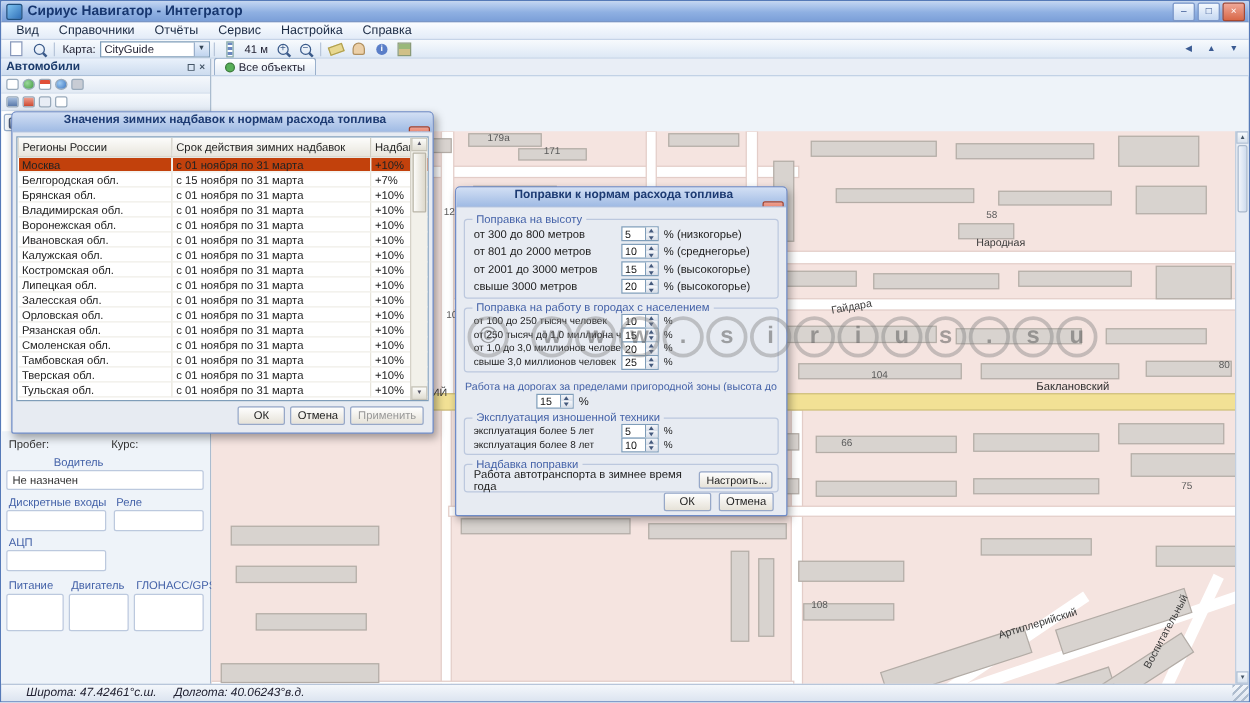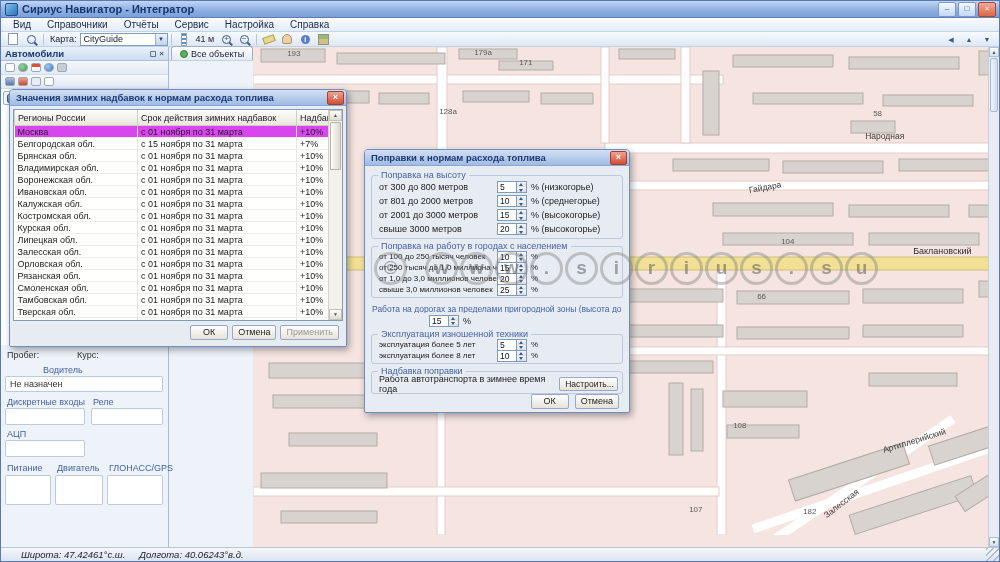--- a/index.html
+++ b/index.html
@@ -52,21 +52,21 @@
   .ic-up{background:#e8edf5;}
   .tree{flex:1;background:#fff;border-bottom:1px solid #cbd8ea;padding:2px;}
   .tree-item{display:flex;align-items:center;gap:4px;font-size:9px;color:#222;border:1px solid #9ab0cc;border-radius:2px;background:#f4f8fc;padding:1px 3px;width:fit-content;}
   .car-ic{width:13px;height:7px;border-radius:2px;background:linear-gradient(#aec0dc,#64789c);border:1px solid #4a5a78;}
   .panel-bottom{position:absolute;left:0;right:0;bottom:0;height:202px;background:#eef3f9;font-size:9px;color:#333;}
   .pb-label{position:absolute;white-space:nowrap;}
   .pb-group-title{position:absolute;color:#4462a8;white-space:nowrap;}
   .pb-box{position:absolute;background:#fff;border:1px solid #bcc9de;border-radius:2px;box-sizing:border-box;font-size:9px;color:#333;padding:2px 4px;}
 
   
-  .map-col{flex:1;display:flex;flex-direction:row;min-width:0;}
+  .map-col{flex:1;display:flex;flex-direction:column;min-width:0;gap:44px;}
   .map-tabs{height:14px;background:#e9eef6;border-bottom:1px solid #c2d2e6;display:flex;align-items:flex-end;padding-left:2px;box-sizing:border-box;}
   .map-tab{display:inline-flex;align-items:center;gap:3px;height:13px;padding:0 8px;background:linear-gradient(#ffffff,#e2ebf6);border:1px solid #9ab0cc;border-bottom:none;border-radius:3px 3px 0 0;font-size:9px;color:#223;}
   .tab-dot{width:6px;height:6px;border-radius:50%;background:#58b058;border:1px solid #3a7a3a;}
   .map-row{flex:1;display:flex;min-height:0;}
   .map-viewport{position:relative;flex:1;background:#f5e4e0;overflow:hidden;}
   .map-svg{position:absolute;left:0;top:0;}
   .st{fill:#ffffff;stroke:#e3cdc8;stroke-width:1;}
   .stl{stroke:#ffffff;stroke-width:9;fill:none;}
   .road{fill:#f2e195;stroke:#cfbf78;stroke-width:1;}
   .bld rect{fill:#d8d3cf;stroke:#b3aca6;stroke-width:1;}
@@ -77,32 +77,32 @@
   .vs-btn{height:10px;background:linear-gradient(#f8fafc,#d8e2ee);border:1px solid #b0c0d4;box-sizing:border-box;font-size:5px;line-height:8px;text-align:center;color:#456;}
   .vs-thumb{height:52px;margin:1px;background:linear-gradient(90deg,#f0f4fa,#cfdcee);border:1px solid #a8b8cc;border-radius:2px;}
   .vs-track{flex:1;}
 
   
   .statusbar{position:absolute;left:0;right:0;bottom:0;height:14px;background:linear-gradient(#f4f7fb,#dce4f0);border-top:1px solid #b8c6da;display:flex;align-items:center;font-size:9.5px;color:#223;padding-left:20px;box-sizing:border-box;gap:14px;font-style:italic;}
   .grip{margin-left:auto;width:13px;height:13px;background:repeating-linear-gradient(135deg,#aebccd 0 1.5px,transparent 1.5px 4.5px);}
 
   
   .dialog{position:absolute;background:#e7ebf2;border:1px solid #6f8cc8;border-radius:4px 4px 2px 2px;box-shadow:2px 3px 7px rgba(0,0,0,.35);z-index:30;box-sizing:border-box;}
-  .dlg-title{height:15px;background:linear-gradient(#d2dff4,#a0bbe4);border-bottom:1px solid #8ba6d4;display:flex;align-items:center;padding:0 2px 0 6px;font-size:9.5px;font-weight:bold;color:#1c3a72;border-radius:3px 3px 0 0;white-space:nowrap;overflow:hidden;}
+  .dlg-title{height:15px;background:linear-gradient(#d2dff4,#a0bbe4);border-bottom:1px solid #8ba6d4;display:flex;align-items:center;padding:0 2px 0 6px;font-size:9.5px;font-weight:bold;color:#1c3a72;border-radius:3px 3px 0 0;white-space:nowrap;overflow:hidden;flex-direction:column;}
   .dlg-close{margin-left:auto;flex:none;width:15px;height:12px;background:linear-gradient(#f0a090,#d05030);border:1px solid #a84028;border-radius:2px;color:#fff;font-size:9px;line-height:11px;text-align:center;font-weight:bold;}
   .btn{min-width:38px;height:15px;font-size:9px;background:linear-gradient(#fefefe,#e6e2d8);border:1px solid #97a8c8;border-radius:2px;text-align:center;line-height:13px;color:#222;padding:0 5px;box-sizing:border-box;}
   .btn.disabled{color:#999;}
   
   .d1{left:8px;top:88px;width:338px;height:258px;}
   .d1-body{padding:3px;}
   .tbl-wrap{position:relative;height:212px;background:#fff;border:1px solid #7f9db9;box-sizing:border-box;overflow:hidden;}
   .d1 table{border-collapse:collapse;table-layout:fixed;width:316px;font-size:9px;color:#222;}
   .d1 th{height:15px;font-weight:normal;text-align:left;padding:0 3px;background:linear-gradient(#fdfdfc,#e8e5dc);border:1px solid #d0cdc2;border-top:none;white-space:nowrap;overflow:hidden;}
   .d1 td{height:11px;padding:0 3px;border-right:1px solid #e8e5dc;border-bottom:1px solid #f0eee8;white-space:nowrap;overflow:hidden;}
-  .d1 tr.sel td{background:#d946ef;}
+  .d1 tr.sel td{background:#c2410c;}
   .c1{width:116px;} .c2{width:152px;} .c3{width:48px;}
   .tbl-scroll{position:absolute;right:0;top:0;bottom:0;width:13px;background:#f2f1ea;border-left:1px solid #d5d2c8;display:flex;flex-direction:column;}
   .ts-btn{height:11px;background:linear-gradient(#fcfcfa,#e0ddd2);border:1px solid #c5c2b6;box-sizing:border-box;font-size:5px;line-height:9px;text-align:center;color:#556;}
   .ts-thumb{height:46px;margin:1px;background:linear-gradient(90deg,#fcfcfa,#ddd9cc);border:1px solid #b8b4a6;border-radius:1px;}
   .d1-btns{display:flex;justify-content:flex-end;gap:4px;padding:4px 4px 0 0;}
   
   .d2{left:363px;top:148px;width:266px;height:264px;}
   .d2-body{display:flex;flex-direction:column;height:calc(100% - 15px);padding:2px 6px 4px 6px;box-sizing:border-box;font-size:9px;color:#222;overflow:hidden;}
   .group{border:1px solid #bcc8de;border-radius:3px;padding:4px 4px 2px 7px;margin-top:7px;position:relative;}
   .group-title{position:absolute;top:-6px;left:6px;background:#e7ebf2;padding:0 3px;color:#4462a8;font-size:9px;white-space:nowrap;}
@@ -229,21 +229,21 @@
         <span class="pt-ic ic-page"></span>
       </div>
       <div class="tree">
         <div class="tree-item">
           <span class="car-ic"></span>
           <span>Citroen Berlingo E205KC 161rus</span>
         </div>
       </div>
       <div class="panel-bottom">
         <span class="pb-label" style="left:6px;top:5px;">Пробег:</span>
-        <span class="pb-label" style="left:76px;top:5px;">Курс:</span>
+        <span class="pb-label" style="left:88px;top:5px;">Курс:</span>
         <span class="pb-group-title" style="left:6px;top:20px;padding-left:36px;">Водитель</span>
         <div class="pb-box" style="left:4px;top:31px;width:158px;height:16px;">
           <span>Не назначен</span>
         </div>
         <span class="pb-group-title" style="left:6px;top:52px;">Дискретные входы</span>
         <span class="pb-group-title" style="left:92px;top:52px;">Реле</span>
         <div class="pb-box" style="left:4px;top:63px;width:80px;height:17px;"></div>
         <div class="pb-box" style="left:90px;top:63px;width:72px;height:17px;"></div>
         <span class="pb-group-title" style="left:6px;top:84px;">АЦП</span>
         <div class="pb-box" style="left:4px;top:95px;width:80px;height:17px;"></div>
@@ -429,25 +429,20 @@
                 <td class="c1">Калужская обл.</td>
                 <td class="c2">с 01 ноября по 31 марта</td>
                 <td class="c3">+10%</td>
               </tr>
               <tr>
                 <td class="c1">Костромская обл.</td>
                 <td class="c2">с 01 ноября по 31 марта</td>
                 <td class="c3">+10%</td>
               </tr>
               <tr>
-                <td class="c1">Курская обл.</td>
-                <td class="c2">с 01 ноября по 31 марта</td>
-                <td class="c3">+10%</td>
-              </tr>
-              <tr>
                 <td class="c1">Липецкая обл.</td>
                 <td class="c2">с 01 ноября по 31 марта</td>
                 <td class="c3">+10%</td>
               </tr>
               <tr>
                 <td class="c1">Залесская обл.</td>
                 <td class="c2">с 01 ноября по 31 марта</td>
                 <td class="c3">+10%</td>
               </tr>
               <tr>

